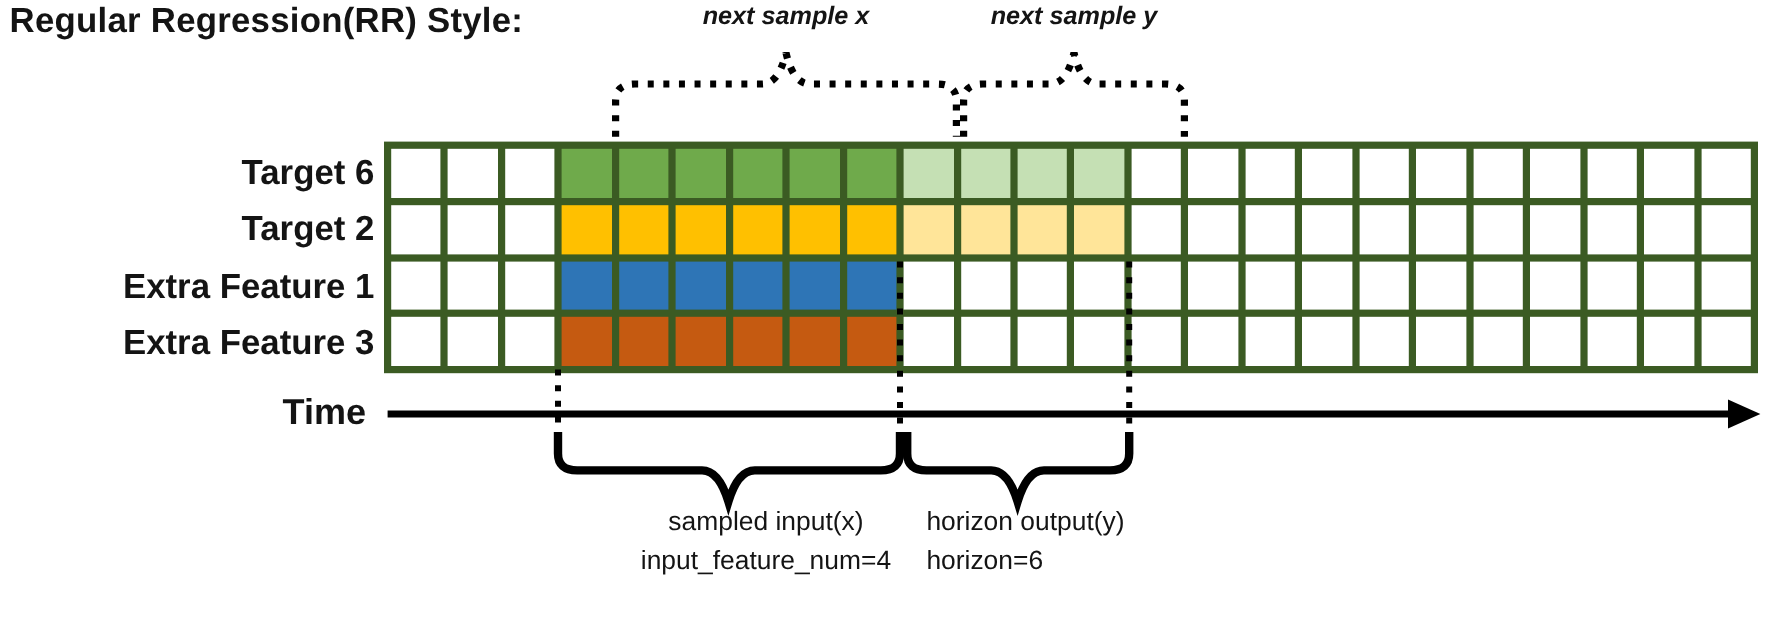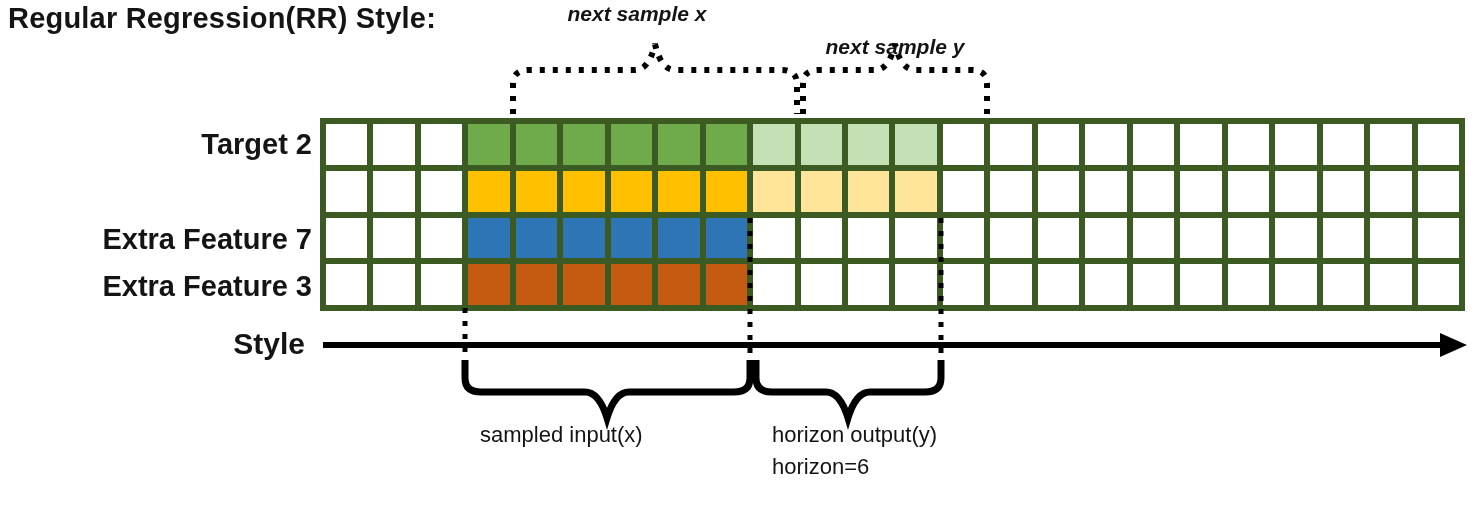--- a/index.html
+++ b/index.html
@@ -24,22 +24,22 @@
   .top-note {
     position: absolute;
     top: 2px;
     width: 280px;
     text-align: center;
     font-size: 21px;
     font-style: italic;
     font-weight: bold;
     white-space: nowrap;
   }
-  .top-note.x { left: 497px; }
-  .top-note.y { left: 755px; margin-top: 33px; }
+  .top-note.x { left: 515px; }
+  .top-note.y { left: 755px; }
   .row-label {
     position: absolute;
     left: 0;
     width: 312px;
     text-align: right;
     font-size: 29px;
     font-weight: bold;
     line-height: 47px;
     white-space: nowrap;
   }
@@ -79,35 +79,36 @@
     pointer-events: none;
   }
   .bottom-block {
     position: absolute;
     top: 419px;
     font-size: 22px;
     font-weight: 400;
     line-height: 32px;
     white-space: nowrap;
   }
-  .bottom-block.input  { left: 480px; text-align: center; }
+  .bottom-block.input  { left: 534px; text-align: center; }
   .bottom-block.output { left: 772px; }
 </style>
 </head>
 <body>
 
 <div class="stage">
 
   <div class="title">Regular Regression(RR) Style:</div>
 
   <div class="top-note x">next sample x</div>
   <div class="top-note y">next sample y</div>
 
-  <div class="row-label r0">Target 2</div>
-  <div class="row-label r2">Extra Feature 7</div>
+  <div class="row-label r0">Target 6</div>
+  <div class="row-label r1">Target 2</div>
+  <div class="row-label r2">Extra Feature 1</div>
   <div class="row-label r3">Extra Feature 3</div>
 
   <div class="sample-grid" style="background-color: rgb(59, 91, 35);">
       <div class="cell" style="background-color: rgb(255, 255, 255);"></div>
       <div class="cell" style="background-color: rgb(255, 255, 255);"></div>
       <div class="cell" style="background-color: rgb(255, 255, 255);"></div>
       <div class="cell" style="background-color: rgb(111, 170, 75);"></div>
       <div class="cell" style="background-color: rgb(111, 170, 75);"></div>
       <div class="cell" style="background-color: rgb(111, 170, 75);"></div>
       <div class="cell" style="background-color: rgb(111, 170, 75);"></div>
@@ -195,21 +196,21 @@
       <div class="cell" style="background-color: rgb(255, 255, 255);"></div>
       <div class="cell" style="background-color: rgb(255, 255, 255);"></div>
       <div class="cell" style="background-color: rgb(255, 255, 255);"></div>
       <div class="cell" style="background-color: rgb(255, 255, 255);"></div>
       <div class="cell" style="background-color: rgb(255, 255, 255);"></div>
       <div class="cell" style="background-color: rgb(255, 255, 255);"></div>
       <div class="cell" style="background-color: rgb(255, 255, 255);"></div>
       <div class="cell" style="background-color: rgb(255, 255, 255);"></div>
     </div>
 
-  <div class="time-label">Style</div>
+  <div class="time-label">Time</div>
 
   <svg class="overlay" width="1476" height="516" viewBox="0 0 1476 516">
 
     <path d="M 513 114 L 513 84 Q 513 70 529 70 L 635 70 Q 649 70 655 44 Q 661 70 675 70 L 781 70 Q 797 70 797 84 L 797 114" fill="none" stroke="#000000" stroke-width="6" stroke-dasharray="5 8"></path>
 
     <path d="M 803 114 L 803 84 Q 803 70 819 70 L 875 70 Q 889 70 895 44 Q 901 70 915 70 L 971 70 Q 987 70 987 84 L 987 114" fill="none" stroke="#000000" stroke-width="6" stroke-dasharray="5 8"></path>
 
     <line x1="465" y1="308" x2="465" y2="362" stroke="#000000" stroke-width="5" stroke-dasharray="5 8"></line>
     <line x1="750" y1="218" x2="750" y2="362" stroke="#000000" stroke-width="5" stroke-dasharray="5 8"></line>
     <line x1="941" y1="218" x2="941" y2="362" stroke="#000000" stroke-width="5" stroke-dasharray="5 8"></line>
@@ -217,20 +218,21 @@
     <line x1="323" y1="345" x2="1442" y2="345" stroke="#000000" stroke-width="6"></line>
     <polygon points="1440,333 1467,345 1440,357" fill="#000000"></polygon>
 
     <path d="M 465 360 L 465 378 Q 465 392 481 392 L 585 392 Q 599 392 607 418 Q 615 392 629 392 L 734 392 Q 750 392 750 378 L 750 360" fill="none" stroke="#000000" stroke-width="7"></path>
 
     <path d="M 756 360 L 756 378 Q 756 392 772 392 L 826 392 Q 840 392 848 418 Q 856 392 870 392 L 925 392 Q 941 392 941 378 L 941 360" fill="none" stroke="#000000" stroke-width="7"></path>
   </svg>
 
   <div class="bottom-block input">
     <div>sampled input(x)</div>
+    <div>input_feature_num=4</div>
   </div>
 
   <div class="bottom-block output">
     <div>horizon output(y)</div>
     <div>horizon=6</div>
   </div>
 
 </div>
 
 </body></html>

